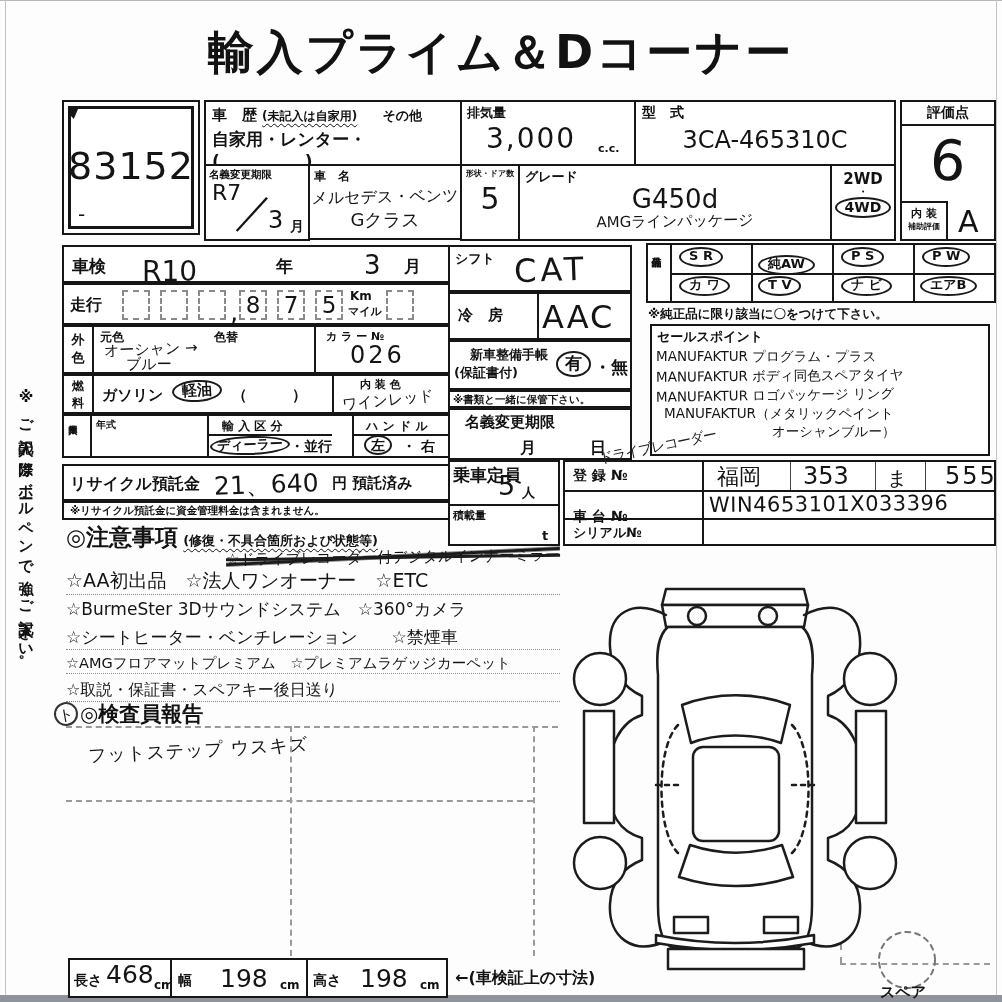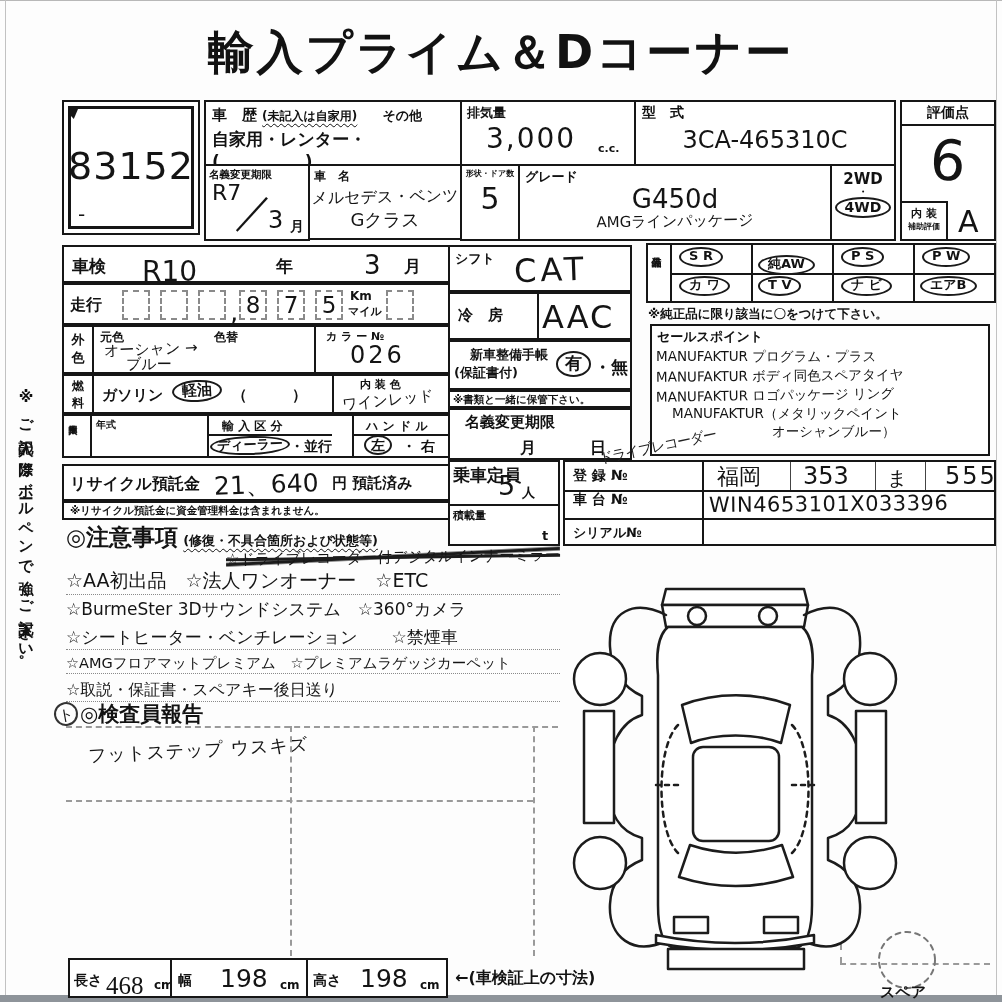--- a/index.html
+++ b/index.html
@@ -228,21 +228,21 @@
     <div class="abs" style="left:0;top:28px;width:100%;border-top:2px solid #161616;"></div>
     <div class="abs" style="left:0;top:56px;width:100%;border-top:2px solid #161616;"></div>
     <span class="abs lb" style="left:8px;top:5px;font-size:14px;">登 録 №</span>
     <span class="abs hw" style="left:152px;top:0px;font-size:22px;">福岡</span>
     <div class="abs" style="left:225px;top:0;height:28px;border-left:1.5px solid #444;"></div>
     <span class="abs hw" style="left:238px;top:0px;font-size:24px;">353</span>
     <div class="abs" style="left:310px;top:0;height:28px;border-left:1.5px solid #444;"></div>
     <span class="abs hw" style="left:322px;top:3px;font-size:20px;">ま</span>
     <div class="abs" style="left:360px;top:0;height:28px;border-left:1.5px solid #444;"></div>
     <span class="abs hw" style="left:380px;top:0px;font-size:24px;letter-spacing:2px;">555</span>
-    <span class="abs lb" style="left:8px;top:29px;font-size:14px;">車 台 №</span>
+    <span class="abs lb" style="left:8px;top:46px;font-size:14px;">車 台 №</span>
     <span class="abs hw" style="left:144px;top:30px;font-size:21px;letter-spacing:0.5px;transform:rotate(-0.5deg);">WIN4653101X033396</span>
     <span class="abs lb" style="left:8px;top:62px;font-size:13px;">シリアル№</span>
   </div>
 
   <div class="bx" style="left:646px;top:243px;width:350px;height:60px;">
     <div class="abs vtext lb" style="left:3px;top:4px;height:52px;font-size:10px;line-height:11px;">装備品</div>
     <div class="abs" style="left:22px;top:0;width:0;height:100%;border-left:2px solid #161616;"></div>
     <div class="abs" style="left:22px;top:28px;width:324px;border-top:2px solid #161616;"></div>
     <div class="abs" style="left:103px;top:0;height:100%;border-left:2px solid #161616;"></div>
     <div class="abs" style="left:184px;top:0;height:100%;border-left:2px solid #161616;"></div>
@@ -256,21 +256,21 @@
     <span class="abs el lb" style="left:193px;top:31px;font-size:13px;">ナ ビ</span>
     <span class="abs el lb" style="left:272px;top:31px;font-size:13px;">エアB</span>
   </div>
   <div class="abs lb" style="left:648px;top:306px;font-size:12.5px;">※純正品に限り該当に〇をつけて下さい。</div>
 
   <div class="bx" style="left:650px;top:324px;width:340px;height:132px;">
     <div class="lb" style="font-size:13px;padding:2px 5px;">セールスポイント</div>
     <div class="hw" style="font-size:13.5px;padding:0 4px;white-space:nowrap;">MANUFAKTUR プログラム・プラス</div>
     <div class="hw" style="font-size:13.5px;padding:1px 4px 0;white-space:nowrap;transform:rotate(-0.6deg);">MANUFAKTUR ボディ同色スペアタイヤ</div>
     <div class="hw" style="font-size:13.5px;padding:1px 4px 0;white-space:nowrap;transform:rotate(-1deg);">MANUFAKTUR ロゴパッケージ リング</div>
-    <div class="hw" style="font-size:13.5px;padding:1px 20px 0;white-space:nowrap;">MANUFAKTUR（メタリックペイント</div>
+    <div class="hw" style="font-size:13.5px;padding:1px 12px 0;white-space:nowrap;">MANUFAKTUR（メタリックペイント</div>
     <div class="hw" style="font-size:13.5px;padding:0 8px 0 120px;white-space:nowrap;">オーシャンブルー）</div>
   </div>
   <div class="abs hw" style="left:598px;top:438px;font-size:14px;transform:rotate(-12deg);letter-spacing:-1px;color:#222;">ドライブレコーダー</div>
 
   <div class="abs" style="left:66px;top:522px;white-space:nowrap;text-align:right;">
     <span class="lb" style="font-size:23px;">◎注意事項</span>
     <span class="lb wavy" style="font-size:13px;">(修復・不具合箇所および状態等)</span>
   </div>
   <div class="abs hw strike" style="left:226px;top:548px;font-size:15px;transform:rotate(-0.8deg);white-space:nowrap;">☆ドライブレコーダー付デジタルインナーミラー</div>
   <div class="abs hw dotline" style="left:66px;top:568px;width:494px;font-size:19px;white-space:nowrap;">☆AA初出品　☆法人ワンオーナー　☆ETC</div>
@@ -316,21 +316,21 @@
       <path fill="none" stroke-dasharray="5 5" d="M242 150 C264 172 264 256 242 278"></path>
       <path fill="none" stroke-dasharray="4 5" d="M106 210 L128 210"></path>
       <path fill="none" stroke-dasharray="4 5" d="M242 210 L264 210"></path>
       <circle cx="357" cy="385" r="28" fill="none" stroke-dasharray="5 5" stroke="#777" stroke-width="2"></circle>
     </g>
     <text x="330" y="422" font-size="15" font-weight="bold" fill="#141414">スペア</text>
   </svg>
 
   <div class="bx" style="left:68px;top:958px;width:104px;height:40px;">
     <span class="abs lb" style="left:4px;top:12px;font-size:14px;">長さ</span>
-    <span class="abs hw" style="left:36px;top:12px;font-size:25px;font-family:Liberation Serif, serif;">468</span>
+    <span class="abs hw" style="left:36px;top:0;font-size:25px;">468</span>
     <span class="abs lb" style="left:84px;top:18px;font-size:12px;">cm</span>
   </div>
   <div class="bx" style="left:170px;top:958px;width:138px;height:40px;">
     <span class="abs lb" style="left:6px;top:12px;font-size:14px;">幅</span>
     <span class="abs hw" style="left:48px;top:4px;font-size:25px;">198</span>
     <span class="abs lb" style="left:108px;top:18px;font-size:12px;">cm</span>
   </div>
   <div class="bx" style="left:306px;top:958px;width:142px;height:40px;">
     <span class="abs lb" style="left:5px;top:12px;font-size:14px;">高さ</span>
     <span class="abs hw" style="left:52px;top:4px;font-size:25px;">198</span>

